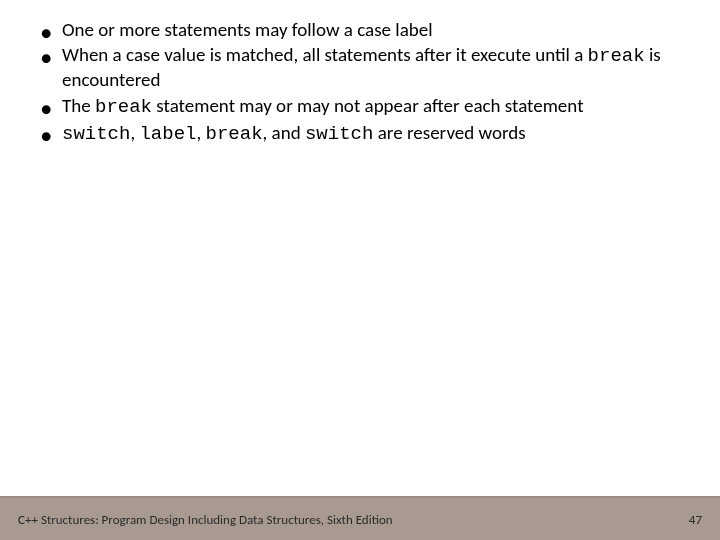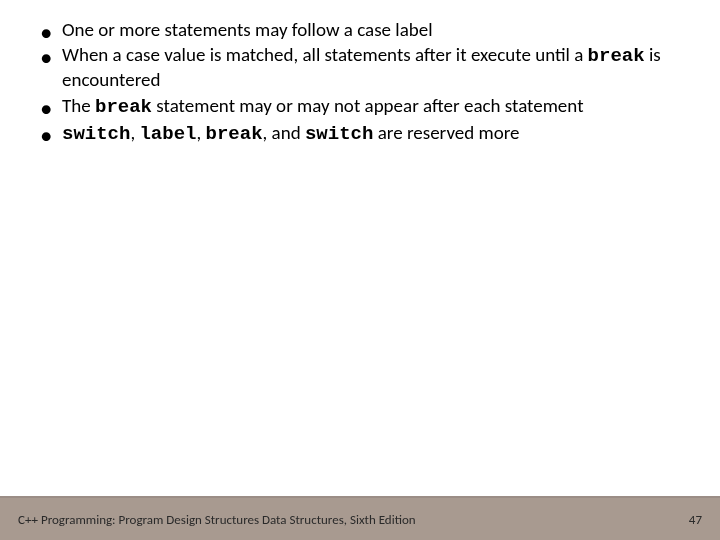--- a/index.html
+++ b/index.html
@@ -52,21 +52,20 @@
   ul.bullets li::before {
     content: "•";
     position: absolute;
     left: 6px;
     top: 0;
     font-size: 25px;
     color: #000;
   }
   .mono-inline {
     font-family: "Courier New", Courier, monospace;
-    font-weight: bold;
   }
   .footer {
     position: absolute;
     bottom: 0;
     left: 0;
     right: 0;
     height: 44px;
     border-top: 2px solid #9b8d86;
     background: #a89a90;
     display: flex;
@@ -82,21 +81,21 @@
 </head>
 <body>
 
 <div class="slide">
 
   <div class="body">
     <ul class="bullets" id="bullet-list">
         <li><span>One or more statements may follow a case label</span></li>
         <li><span>When a case value is matched, all statements after it execute until a </span><span class="mono-inline">break</span><span> is encountered</span></li>
         <li><span>The </span><span class="mono-inline">break</span><span> statement may or may not appear after each statement</span></li>
-        <li><span class="mono-inline">switch</span><span>, </span><span class="mono-inline">label</span><span>, </span><span class="mono-inline">break</span><span>, and </span><span class="mono-inline">switch</span><span> are reserved more</span></li>
+        <li><span class="mono-inline">switch</span><span>, </span><span class="mono-inline">label</span><span>, </span><span class="mono-inline">break</span><span>, and </span><span class="mono-inline">switch</span><span> are reserved words</span></li>
       </ul>
   </div>
 
   <div class="footer">
-    <span class="left">C++ Programming: Program Design Structures Data Structures, Sixth Edition</span>
+    <span class="left">C++ Structures: Program Design Including Data Structures, Sixth Edition</span>
     <span class="right">47</span>
   </div>
 </div>
 
 </body></html>

